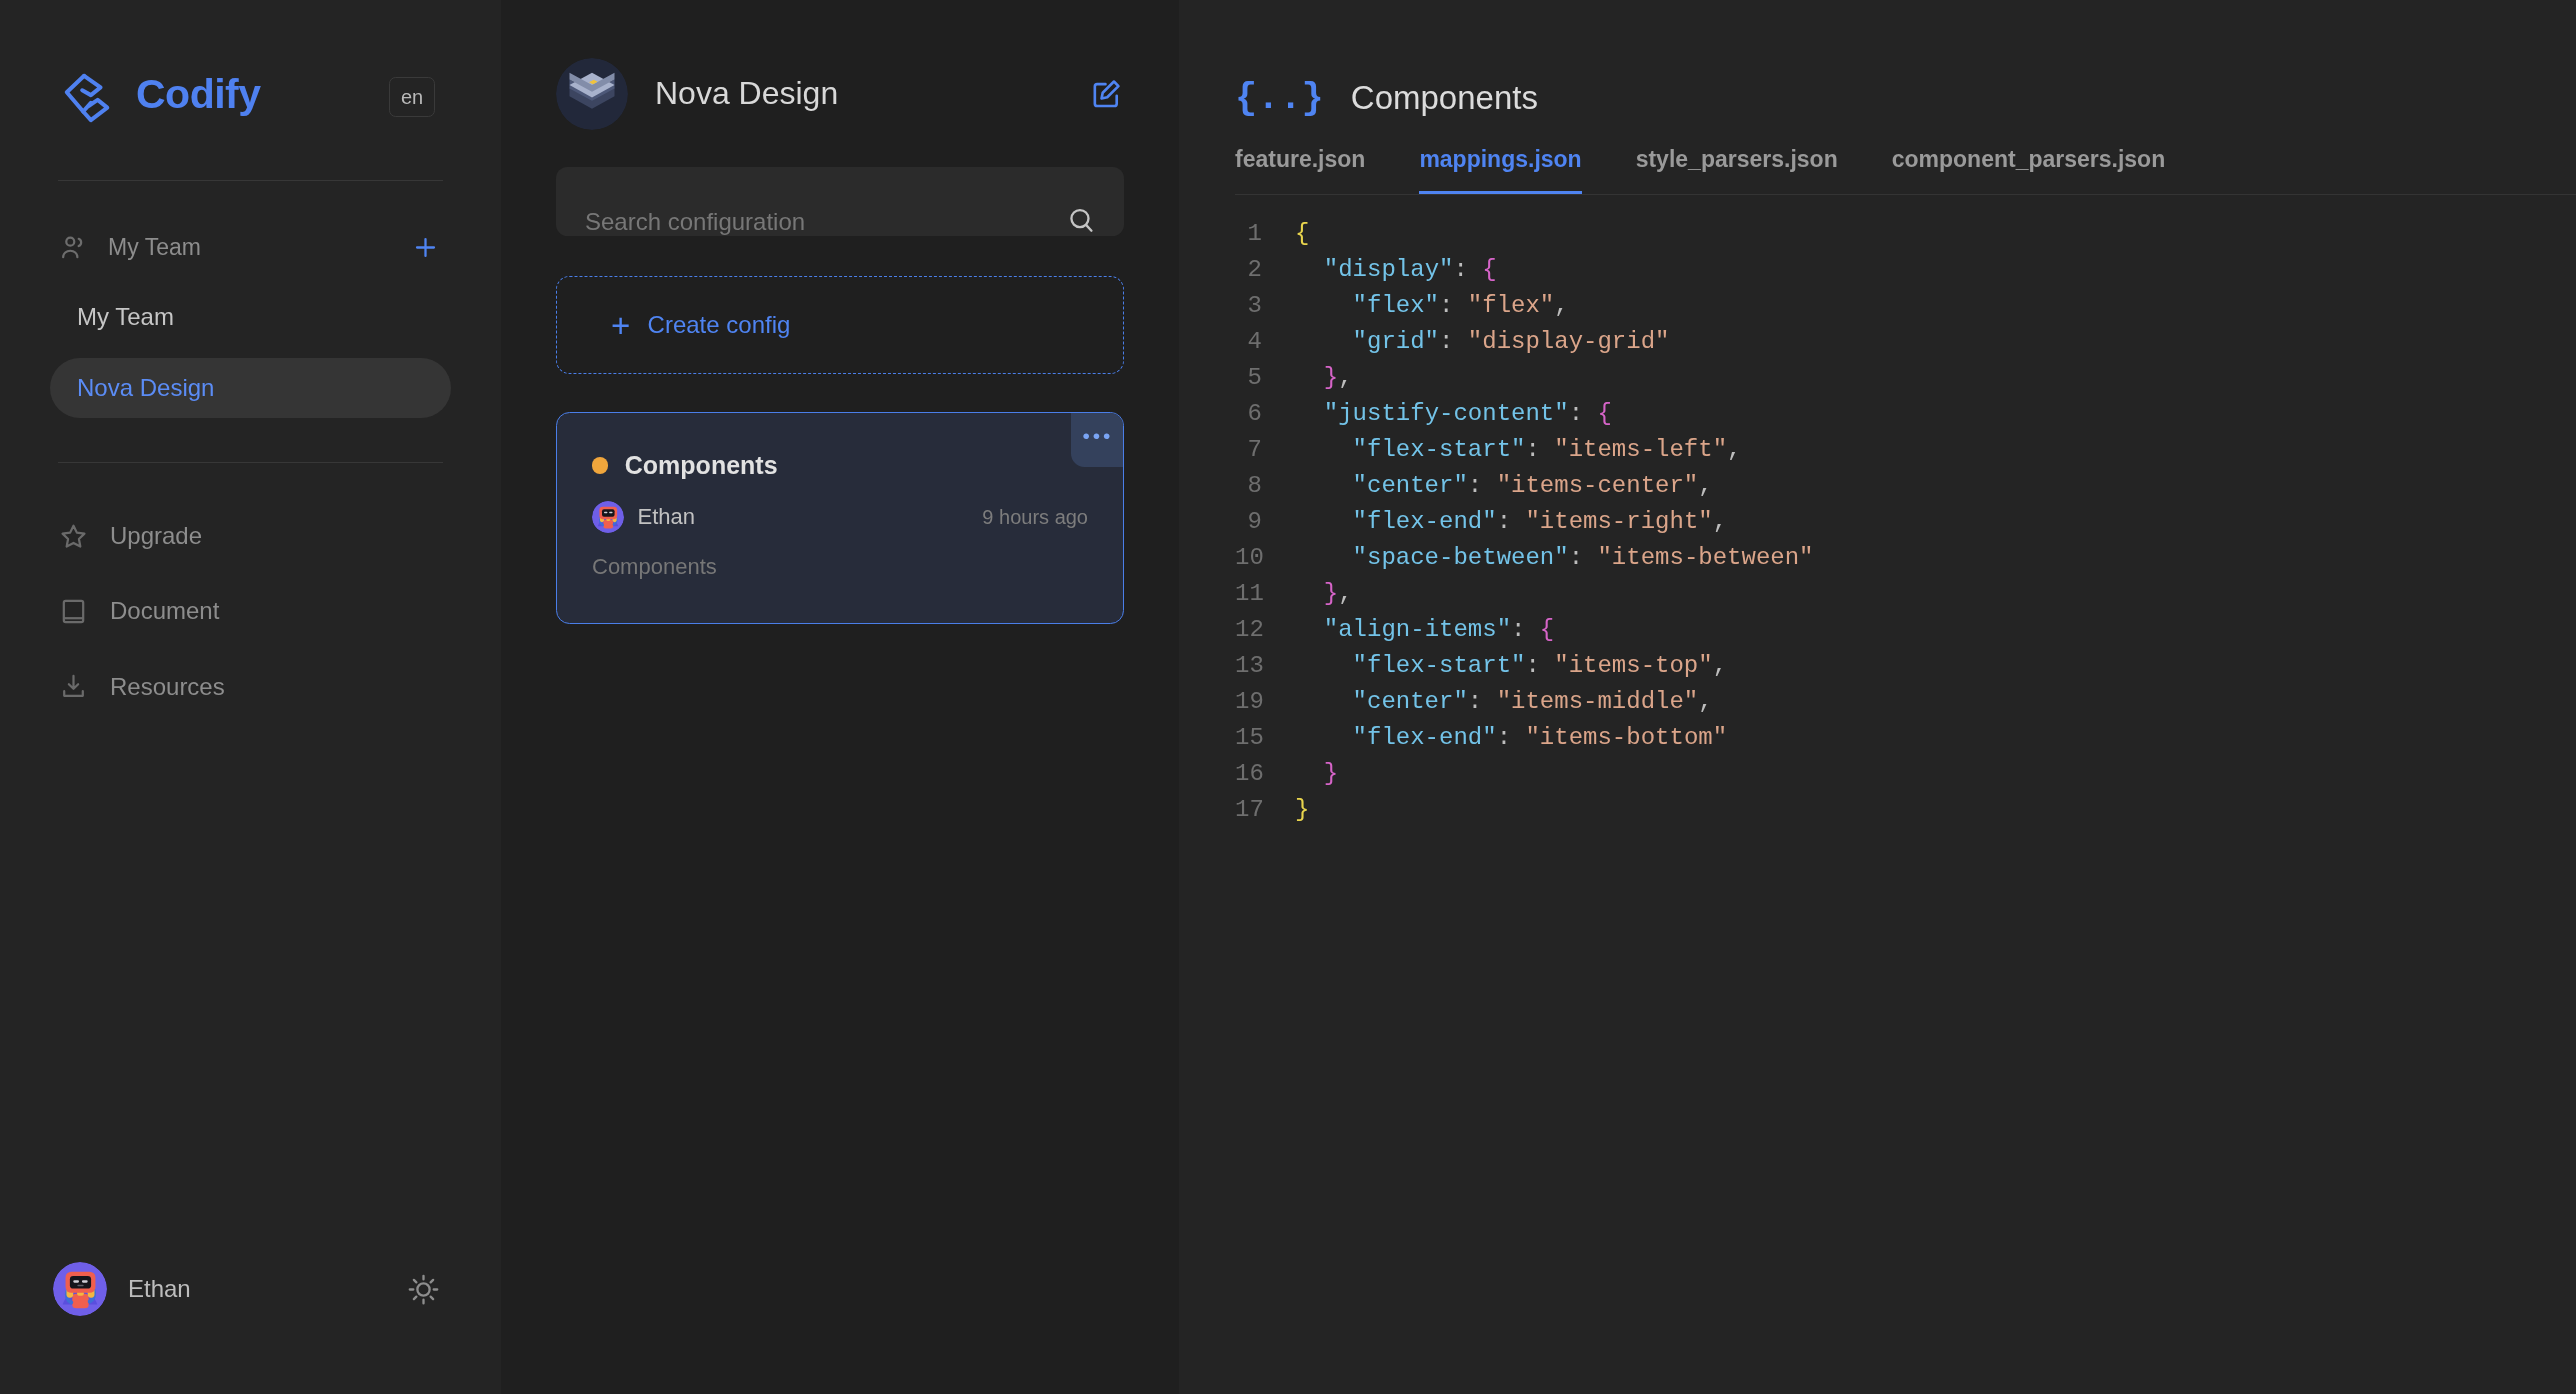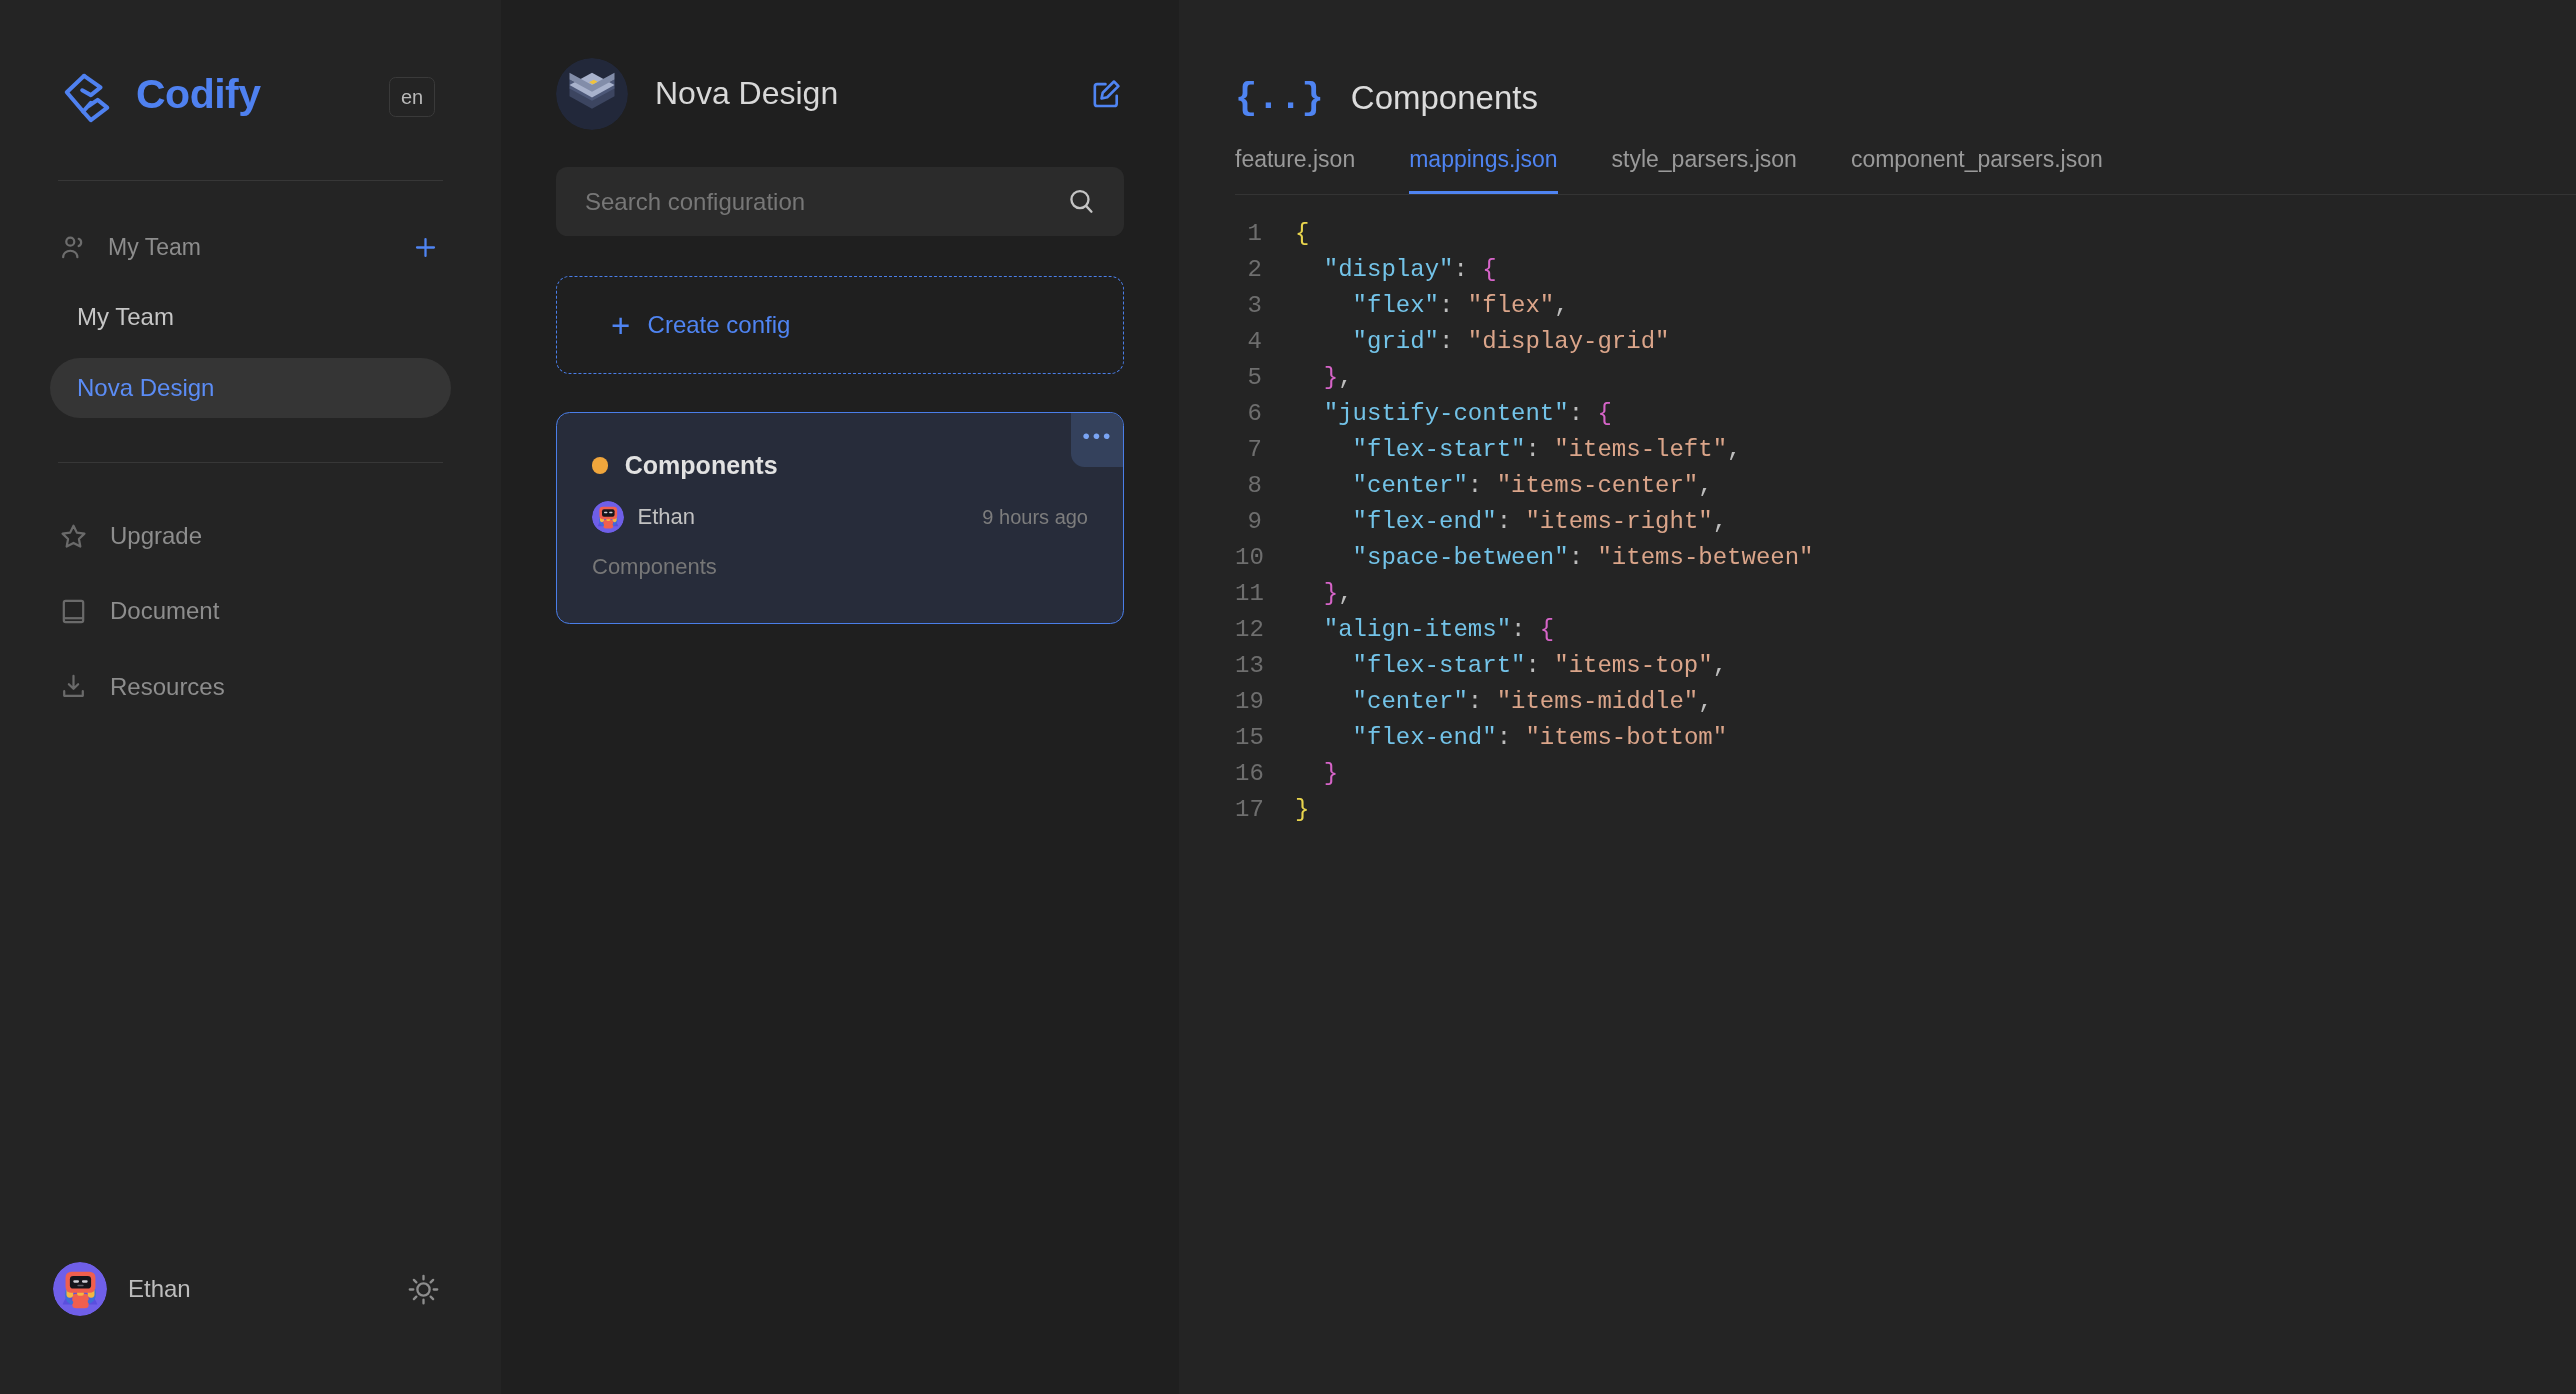--- a/index.html
+++ b/index.html
@@ -102,21 +102,21 @@
     width:72px; height:72px; flex:0 0 72px; border-radius:50%;
   }
   .proj-title {
     margin-left:27px; font-size:32px; color:#d8d8d8; flex:1;
   }
   .edit-btn { width:35px; height:35px; cursor:pointer; }
 
   .searchbox {
     margin-top:42px; height:69px;
     background:#2b2b2b; border-radius:11.5px;
-    display:flex; align-items:center;
+    display:flex; align-items:flex-end;
     padding:0 27px 0 29px;
   }
   .searchbox input {
     flex:1; background:transparent; border:none; outline:none;
     font-family:"Liberation Sans", sans-serif;
     font-size:24px; color:#d0d0d0;
   }
   .searchbox input::placeholder { color:#777; }
   .search-ic { width:31px; height:31px; flex:0 0 31px; cursor:pointer; }
 
@@ -168,20 +168,21 @@
     padding-top:71px; height:125px;
   }
   .json-ic { font-size:37px; color:#4f84f2; font-family:"Liberation Mono", monospace; font-weight:bold; }
   .file-title { margin-left:27px; font-size:33px; color:#dcdcdc; }
 
   .tabs {
     display:flex; align-items:flex-end;
     height:60px; margin-top:9.6px;
     border-bottom:1px solid #343434;
     padding-right:56px;
+    font-weight:bold;
   }
   .tab {
     font-size:23px; color:#9a9a9a; cursor:pointer;
     padding-bottom:17.3px; margin-right:54px;
     border-bottom:3.8px solid transparent;
   }
   .tab.active { color:#4f84f2; border-bottom-color:#4f84f2; }
 
   .code {
     margin-top:21px; padding-right:38px;

